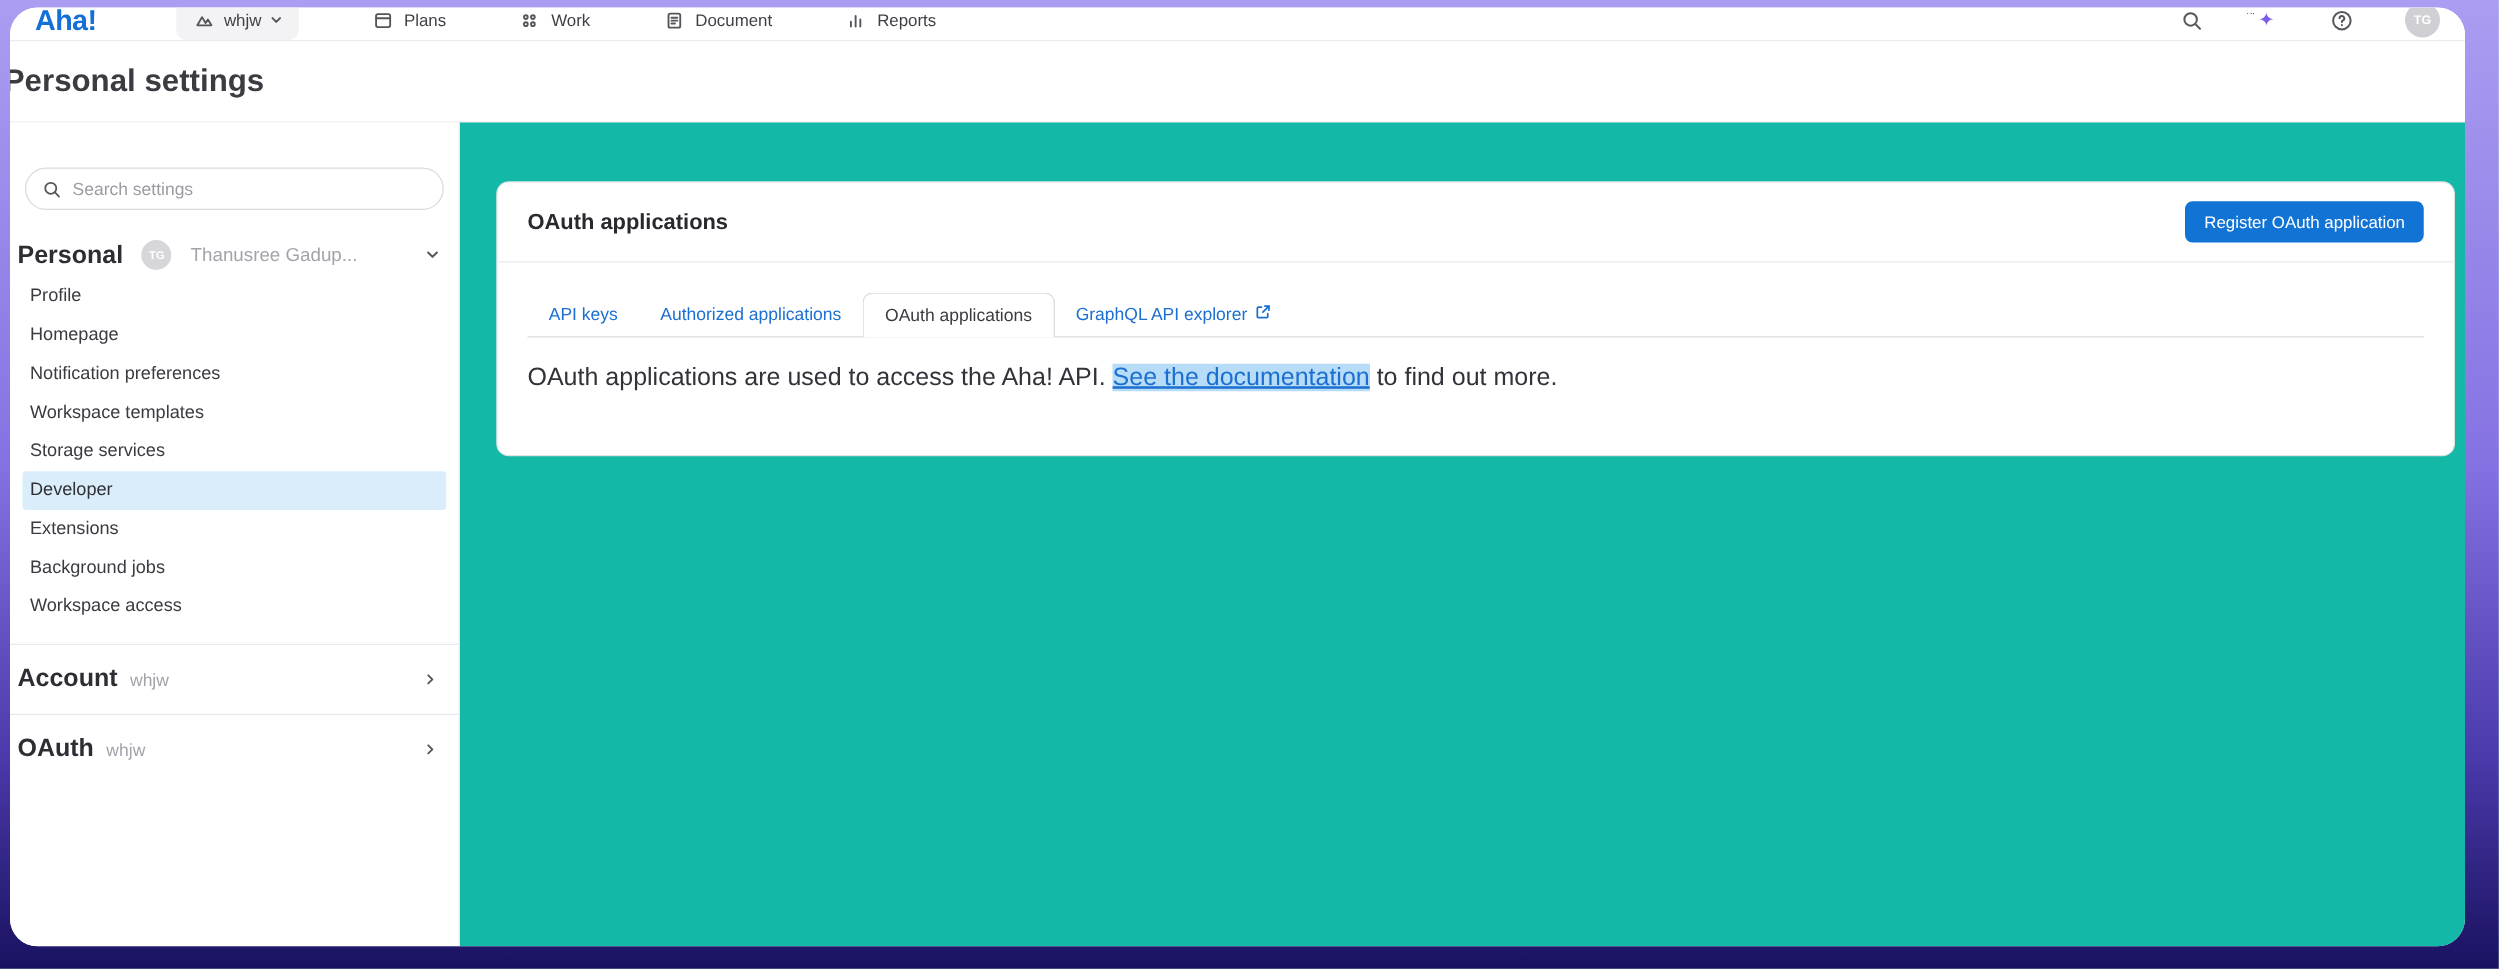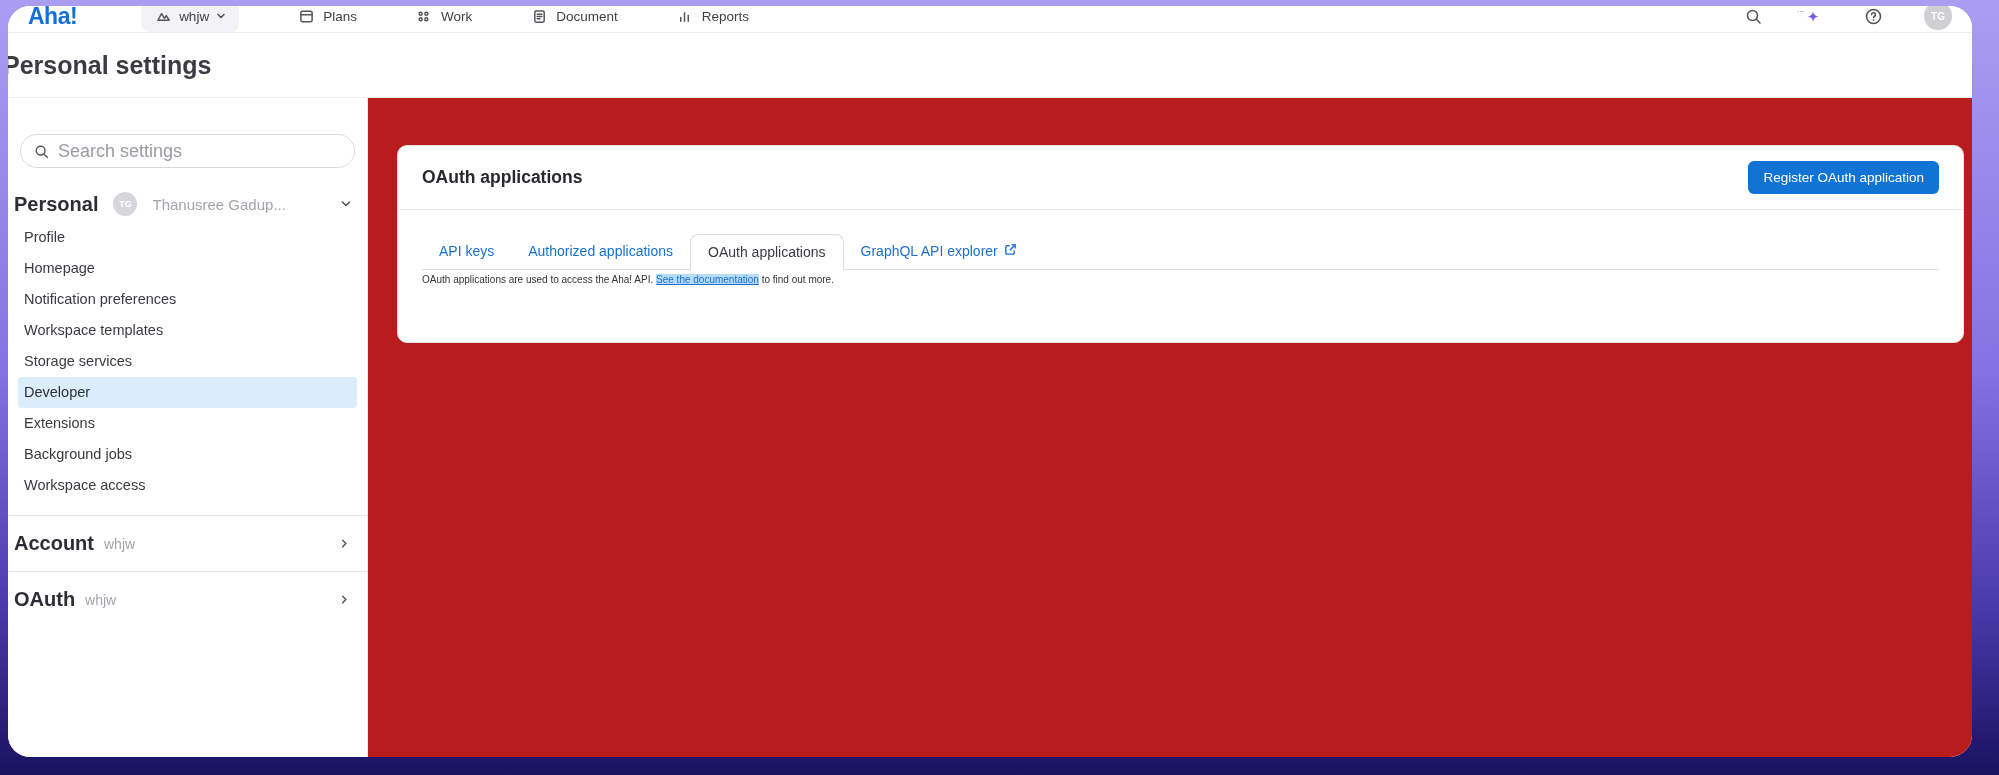--- a/index.html
+++ b/index.html
@@ -25,44 +25,44 @@
   .gicon { stroke:#55555c; fill:none; stroke-width:1.6; stroke-linecap:round; stroke-linejoin:round; }
   .sparkle { color:#7c5ce6; font-size:15px; line-height:1; position:relative; }
   .sparkle .dots { position:absolute; left:-7px; top:-1px; font-size:7px; color:#55555c; letter-spacing:1px; }
   
   .page-header { height:65px; border-bottom:1px solid #ededef; background:#fff; display:flex; align-items:center; padding-left:2px; flex:none; }
   .page-title { font-size:25px; font-weight:700; color:#3b3b42; margin-left:-7px; white-space:nowrap;text-align:center; }
   
   .content { flex:1; display:flex; min-height:0; }
   .sidebar { width:360px; flex:none; background:#fff; border-right:1px solid #e7e7ea; overflow:hidden; }
   .search-wrap { margin:36px 12px 0; height:34px; border:1px solid #dadade; border-radius:17px; display:flex; align-items:center; gap:9px; padding:0 13px; background:#fff; }
-  .search-wrap input { border:none; outline:none; flex:1; font-size:18px; color:#0369a1; font-family:"Liberation Sans",sans-serif; background:transparent; }
+  .search-wrap input { border:none; outline:none; flex:1; font-size:14px; color:#0369a1; font-family:"Liberation Sans",sans-serif; background:transparent; }
   .search-wrap input::placeholder { color:#9b9ba3; }
   .side-sec-head { margin:24px 14px 6px 6px; display:flex; align-items:center; gap:15px; cursor:pointer; }
   .side-heading { font-size:20px; font-weight:600; color:#2d2d34; }
   .mini-avatar { width:24px; height:24px; border-radius:50%; background:#d7d7db; color:#fff; font-size:9px; font-weight:700; display:flex; align-items:center; justify-content:center; flex:none; }
   .side-user { font-size:15px; color:#a3a3ab; flex:1; white-space:nowrap; overflow:hidden; text-overflow:ellipsis; }
   .side-items { padding:0 10px; }
   .side-item { padding:7px 6px; font-size:14.5px; color:#3a3a41; line-height:17px; border-radius:3px; cursor:pointer; }
   .side-item.active { background:#d9edfb; color:#2f2f36; }
   .side-group { border-top:1px solid #e9e9ec; margin-top:14px; padding:16px 16px 16px 6px; display:flex; align-items:center; gap:10px; cursor:pointer; }
   .side-group .grp-label { font-size:14px; color:#a3a3ab; }
   .chev { flex:none; }
   .ml-auto { margin-left:auto; }
   
-  .main { flex:1; background:#b91c1c; padding:47px 8px 0 29px; min-width:0; }
+  .main { flex:1; background:#14b8a6; padding:47px 8px 0 29px; min-width:0; }
   .card { background:#fff; border:1px solid #e2e2e6; border-radius:10px; }
   .card-header { display:flex; justify-content:space-between; align-items:center; padding:15px 24px; border-bottom:1px solid #ebebee; }
   .card-title { font-size:17.5px; font-weight:700; color:#28282f; }
   .primary-btn { background:#1173d4; color:#fff; font-size:13.5px; font-weight:500; border:none; border-radius:6px; padding:9px 15px; cursor:pointer; font-family:"Liberation Sans",sans-serif; }
   .card-body { padding:24px 24px 52px; }
   .tabs { display:flex; border-bottom:1px solid #dcdce0; }
   .tab { padding:9px 17px; font-size:14px; color:#1b6fd0; cursor:pointer; display:flex; align-items:flex-start; gap:6px; }
   .tab.active { color:#3a3a41; background:#fff; border:1px solid #dcdce0; border-bottom:none; border-radius:8px 8px 0 0; margin-bottom:-1px; padding-bottom:10px; }
-  .card-text { font-size:10px; color:#32323a; line-height:20px; }
+  .card-text { margin-top:22px; font-size:20px; color:#32323a; line-height:20px; }
   .doc-link { color:#1b6fd0; text-decoration:underline; background:#b7dcf8; cursor:pointer; }
   .ext-icon svg { display:block; }
 </style>
 </head>
 <body>
 
 <div class="window">
 
   <div class="nav">
     <div class="nav-inner">

